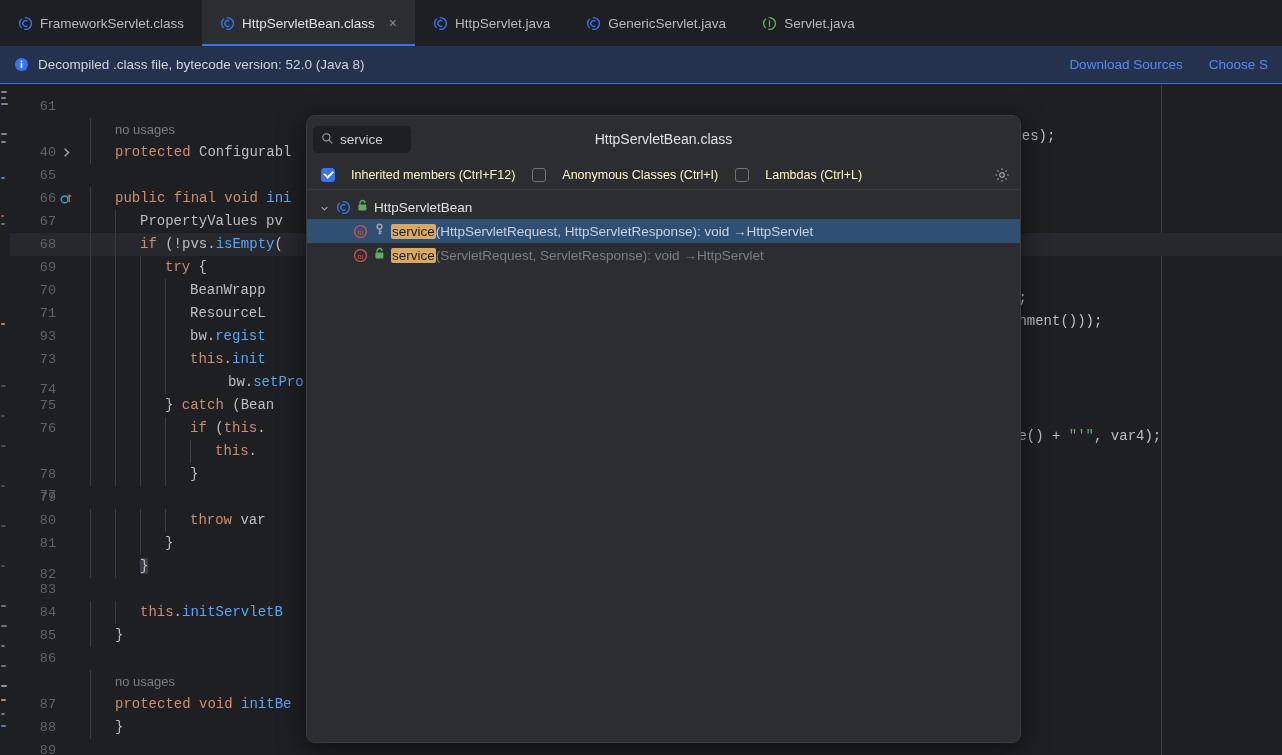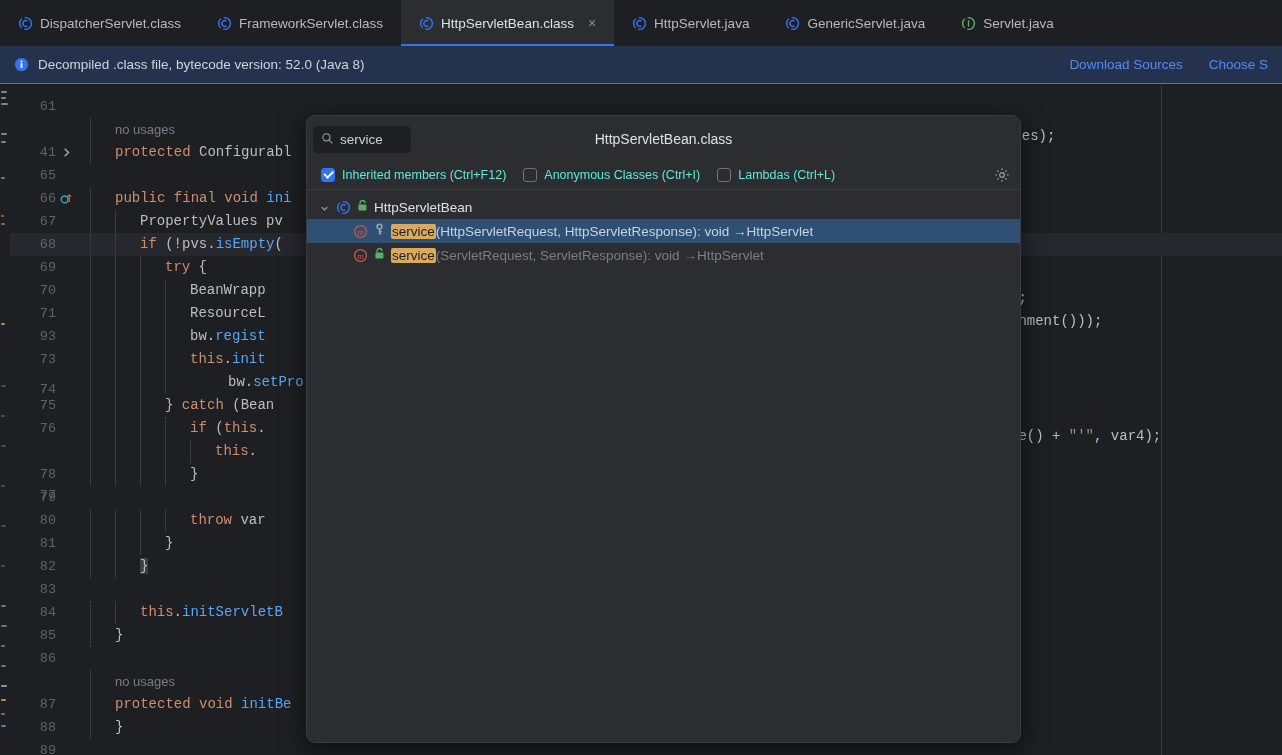--- a/index.html
+++ b/index.html
@@ -119,21 +119,21 @@
     position: absolute; left: 0; right: 0; top: 0; height: 45px;
     display: flex; align-items: center; justify-content: center;
     font-size: 14px; color: #dfe1e5; pointer-events: none;
   }
   .filters {
     height: 29px; display: flex; align-items: center;
     padding: 0 10px 0 14px; gap: 17px;
     border-bottom: 1px solid #393b40;
     position: relative;
   }
-  .chk { display: flex; align-items: center; gap: 7px; font-size: 12.5px; color: #5eead4; }
+  .chk { display: flex; align-items: center; gap: 16px; font-size: 12.5px; color: #fef9c3; }
   .box {
     width: 14px; height: 14px; border-radius: 3px;
     border: 1px solid #6f737a; background: transparent;
     display: flex; align-items: center; justify-content: center;
     flex: 0 0 14px;
   }
   .box.on { background: #3574f0; border-color: #3574f0; }
   .box.on::after {
     content: ""; width: 7px; height: 3.5px;
     border-left: 2px solid #fff; border-bottom: 2px solid #fff;
@@ -152,29 +152,20 @@
   .match { background: #d9a95f; color: #1e1f22; border-radius: 2px; padding: 0 1px; }
   .sig-sel { color: #c5d3e8; }
   .sig-dim { color: #7a7e85; }
 </style>
 </head>
 <body>
 
 <div id="root">
 
   <div class="tabbar" id="tabbar">
-      <div class="tab">
-        <span>
-          <svg class="ficon" viewBox="0 0 16 16">
-            <circle cx="8" cy="8" r="6.3" fill="none" stroke="#3574f0" stroke-width="1.5" stroke-dasharray="11 3"></circle>
-            <path d="M10 5.6a3 3 0 100 4.8" fill="none" stroke="#3574f0" stroke-width="1.5"></path>
-          </svg>
-        </span>
-        <span>DispatcherServlet.class</span>
-      </div>
       <div class="tab">
         <span>
           <svg class="ficon" viewBox="0 0 16 16">
             <circle cx="8" cy="8" r="6.3" fill="none" stroke="#3574f0" stroke-width="1.5" stroke-dasharray="11 3"></circle>
             <path d="M10 5.6a3 3 0 100 4.8" fill="none" stroke="#3574f0" stroke-width="1.5"></path>
           </svg>
         </span>
         <span>FrameworkServlet.class</span>
       </div>
       <div class="tab active">
@@ -258,21 +249,21 @@
         <i style="top: 614px; left: 1px; width: 5px; background: rgb(192, 138, 74);"></i>
         <i style="top: 628px; left: 1px; width: 4px; background: rgb(108, 116, 130);"></i>
         <i style="top: 640px; left: 1px; width: 5px; background: rgb(90, 123, 181);"></i>
       </div>
     <div class="gutter" id="gutter">
         <div class="row" style="top: 10px;">
           <div class="lnum" style="top: 0px; right: 20px; margin-left: 13px;">61</div>
         </div>
         <div class="row" style="top: 33px;"></div>
         <div class="row" style="top: 56px;">
-          <div class="lnum" style="top: 0px; right: 20px;">41</div>
+          <div class="lnum" style="top: 0px; right: 20px;">40</div>
           <span class="gmark"><svg width="15" height="15" viewBox="0 0 12 12" fill="none" stroke="#9ea3ab" stroke-width="1.2">
               <path d="M4.5 3L7.6 6 4.5 9"></path>
             </svg></span>
         </div>
         <div class="row" style="top: 79px;">
           <div class="lnum" style="top: 0px; right: 20px;">65</div>
         </div>
         <div class="row" style="top: 102px;">
           <div class="lnum" style="top: 0px; right: 20px;">66</div>
           <span class="gmark"><svg width="15" height="15" viewBox="0 0 16 16">
@@ -319,21 +310,21 @@
         <div class="row" style="top: 401px;">
           <div class="lnum" style="top: 0px; right: 20px;">79</div>
         </div>
         <div class="row" style="top: 424px;">
           <div class="lnum" style="top: 0px; right: 20px;">80</div>
         </div>
         <div class="row" style="top: 447px;">
           <div class="lnum" style="top: 0px; right: 20px;">81</div>
         </div>
         <div class="row" style="top: 470px;">
-          <div class="lnum" style="top: 0px; right: 20px;">82</div>
+          <div class="lnum" style="top: 8px; right: 20px;">82</div>
         </div>
         <div class="row" style="top: 493px;">
           <div class="lnum" style="top: 0px; right: 20px;">83</div>
         </div>
         <div class="row" style="top: 516px;">
           <div class="lnum" style="top: 0px; right: 20px;">84</div>
         </div>
         <div class="row" style="top: 539px;">
           <div class="lnum" style="top: 0px; right: 20px;">85</div>
         </div>

